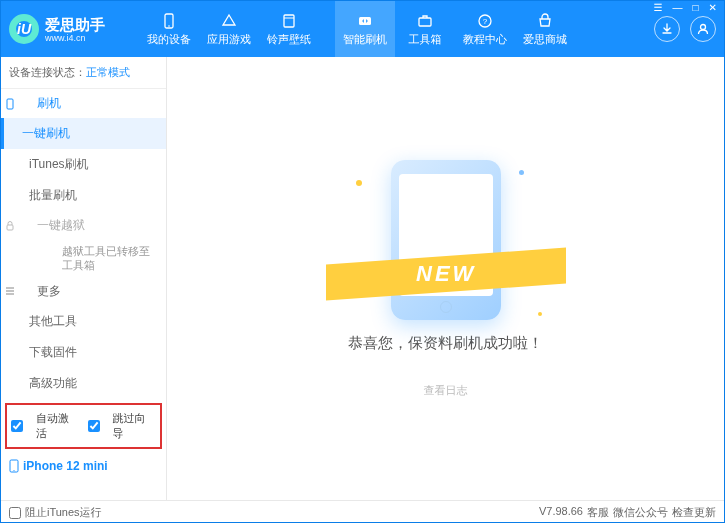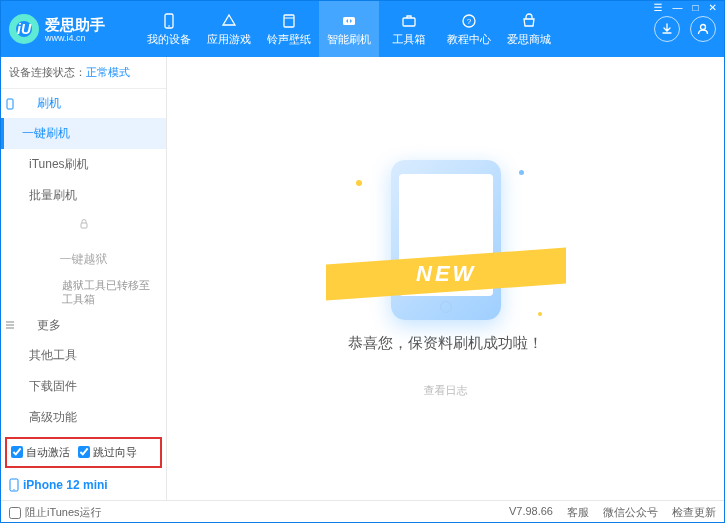--- a/index.html
+++ b/index.html
@@ -4,57 +4,57 @@
 <style>
 * { margin: 0; padding: 0; box-sizing: border-box; font-family: "Microsoft YaHei", sans-serif; }
 body { width: 725px; height: 523px; border: 1px solid #0a7de8; overflow: hidden; background: #fff; }
 .header { background: #1990ff; height: 56px; display: flex; align-items: center; padding: 0 8px; color: #fff; }
 .logo-area { display: flex; align-items: center; width: 130px; }
 .logo-circle { width: 30px; height: 30px; border: 7px solid #5eead4; border-radius: 50%; display: flex; align-items: center; justify-content: center; font-weight: bold; font-style: italic; font-size: 14px; margin-right: 6px; }
 .logo-text { font-size: 15px; font-weight: bold; }
 .logo-sub { font-size: 9px; display: block; margin-top: -2px; opacity: 0.9; }
 .nav-tabs { display: flex; flex: 1; height: 56px; }
 .nav-tab { width: 60px; display: flex; flex-direction: column; align-items: center; justify-content: center; gap: 2px; font-size: 11px; cursor: pointer; }
-.nav-tab.active { background: #44a6ff; }
+.nav-tab.active { background: #44a6ff; margin-left: 16px; }
 .nav-icon { width: 18px; height: 18px; display: flex; align-items: center; justify-content: center; }
 .header-right { display: flex; align-items: center; gap: 10px; margin-left: auto; }
 .hdr-btn { width: 26px; height: 26px; border: 1.5px solid rgba(255,255,255,0.7); border-radius: 50%; display: flex; align-items: center; justify-content: center; color: #fff; font-size: 13px; }
 .win-controls { position: absolute; top: 2px; right: 6px; display: flex; gap: 6px; font-size: 10px; color: #fff; }
 .win-controls span { cursor: pointer; padding: 0 2px; }
 .body-area { display: flex; height: 443px; }
 .sidebar { width: 166px; border-right: 1px solid #e8e8e8; font-size: 12px; color: #555; overflow: hidden; display: flex; flex-direction: column; }
 .conn-status { padding: 8px; font-size: 11px; color: #666; border-bottom: 1px solid #eee; }
 .conn-mode { color: #1990ff; }
 .sb-section { padding: 6px 2px; display: flex; align-items: center; gap: 20px; font-size: 12px; color: #1990ff; }
-.sb-section.grey { color: #aaa; flex-direction: column; }
+.sb-section.grey { color: #aaa; }
 .sb-section.dark { color: #666; }
 .sb-item { padding: 7px 10px 7px 28px; font-size: 12px; color: #666; cursor: pointer; }
 .sb-item.active { background: #e9f3ff; color: #1990ff; border-left: 3px solid #1990ff; padding-left: 18px; }
 .sb-note { padding: 4px 10px 4px 39px; font-size: 11px; color: #999; line-height: 1.3; margin-left: 22px; }
 .sb-checks { border: 2px solid #d33; margin: 4px; padding: 6px 4px; display: flex; gap: 8px; font-size: 11px; color: #444; }
-.sb-checks label { display: flex; align-items: center; gap: 3px; }
+.sb-checks label { display: flex; align-items: center; gap: 13px; }
 .sb-checks input { accent-color: #1990ff; width: 12px; height: 12px; }
 .device-block { padding: 6px 8px; font-size: 11px; }
 .device-name { color: #1990ff; font-weight: bold; font-size: 12px; display: flex; align-items: flex-end; gap: 4px; }
 .main { flex: 1; display: flex; flex-direction: column; align-items: center; justify-content: center; position: relative; }
 .illus { width: 200px; height: 160px; position: relative; margin-bottom: 14px; }
 .phone-bg { width: 110px; height: 160px; background: linear-gradient(135deg,#d9ecff,#9fcfff); border-radius: 14px; margin: 0 auto; position: relative; box-shadow: 0 6px 20px rgba(25,144,255,0.25); }
 .phone-screen { position: absolute; top: 14px; left: 8px; right: 8px; bottom: 24px; background: #fff; border-radius: 4px; }
 .phone-btn-circle { position: absolute; bottom: 7px; left: 50%; transform: translateX(-50%); width: 12px; height: 12px; border: 1.5px solid #a8d0f5; border-radius: 50%; }
 .ribbon { position: absolute; bottom: 28px; left: -20px; right: -20px; height: 36px; background: #ffcf3f; transform: skewY(-4deg); display: flex; align-items: center; justify-content: center; }
 .ribbon-text { font-size: 22px; font-weight: 900; letter-spacing: 3px; color: #fff; font-style: italic; transform: skewY(4deg); }
 .dot1 { position: absolute; width: 6px; height: 6px; background: #ffcf3f; border-radius: 50%; top: 20px; left: 10px; }
 .dot2 { position: absolute; width: 5px; height: 5px; background: #7fc0ff; border-radius: 50%; top: 10px; right: 22px; }
 .dot3 { position: absolute; width: 4px; height: 4px; background: #ffcf3f; border-radius: 50%; bottom: 4px; right: 4px; }
 .success-text { font-size: 15px; color: #555; margin-bottom: 16px; }
 .ok-btn { padding: 6px 28px; border: 1px solid #ccc; background: #fff; font-size: 13px; color: #555; cursor: pointer; }
 .view-log { font-size: 11px; color: #bbb; margin-top: 14px; cursor: pointer; }
 .footer { height: 24px; border-top: 1px solid #e8e8e8; display: flex; align-items: center; padding: 0 8px; font-size: 11px; color: #666; }
 .footer-left { display: flex; align-items: center; gap: 4px; }
-.footer-right { margin-left: auto; display: flex; gap: 14px; }
+.footer-right { margin-left: auto; display: flex; gap: 4px; }
 .sec-icon { width: 14px; height: 14px; display: inline-flex; align-items: center; justify-content: center; }
 </style>
 </head>
 <body>
 
 <div class="win-controls">
   <span>☰</span>
   <span>—</span>
   <span>□</span>
   <span>✕</span>

